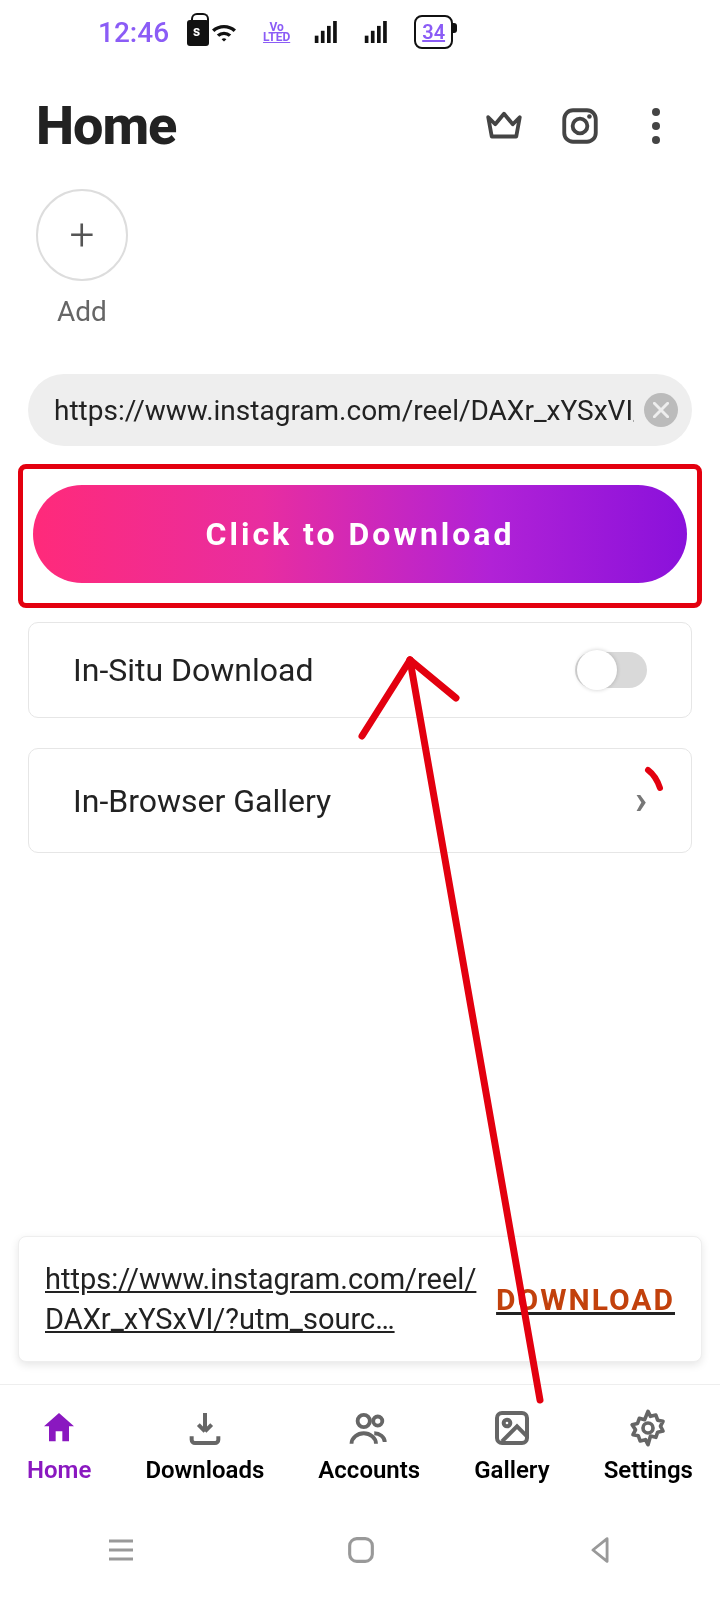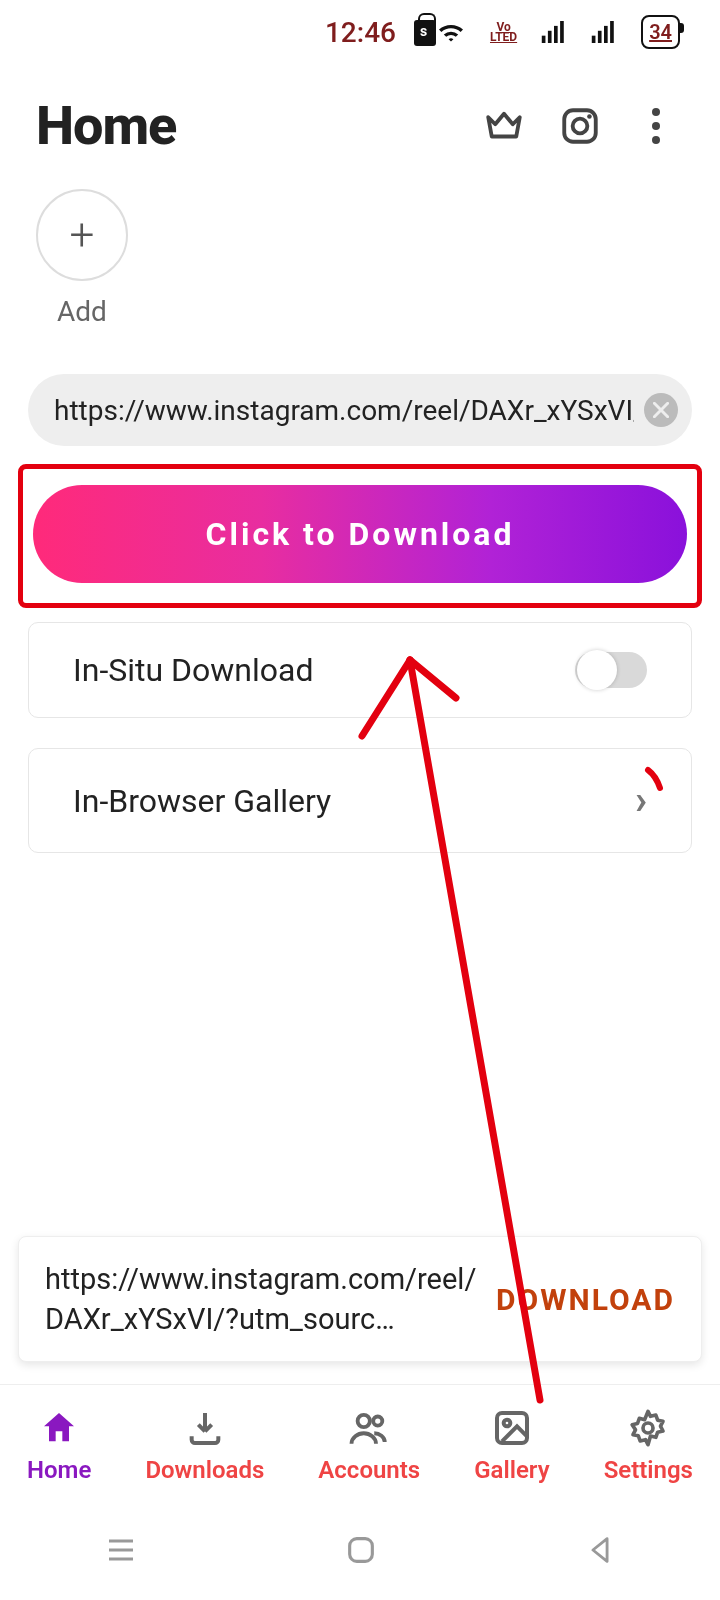--- a/index.html
+++ b/index.html
@@ -11,25 +11,25 @@
     color: #222;
     position: relative;
     overflow: hidden;
   }
 
   
   .status-bar {
     height: 64px;
     display: flex;
     align-items: center;
-    justify-content: flex-end;
+    justify-content: flex-start;
     padding: 0 40px 0 98px;
     font-size: 28px;
     font-weight: 500;
-    color: #7f1d1d;
+    color: #8b5cf6;
   }
   .status-left { display: flex; align-items: center; gap: 18px; }
   .status-right { display: flex; align-items: center; gap: 24px; text-decoration: underline; }
   .bag-icon {
     width: 22px; height: 26px; background: #111; border-radius: 3px; position: relative; margin-top:2px;
   }
   .bag-icon::before {
     content:""; position:absolute; top:-7px; left:4px; width:14px; height:10px;
     border:2px solid #111; border-bottom:none; border-radius: 6px 6px 0 0;
   }
@@ -146,21 +146,21 @@
 
   
   .recent {
     position:absolute;
     left: 18px; right: 18px; bottom: 238px;
     border: 1px solid #eee;
     border-radius: 8px;
     background:#fff;
     box-shadow: 0 3px 8px rgba(0,0,0,0.10);
     padding: 22px 26px;
-    display:flex; align-items:center; gap:18px;
+    display:flex; align-items:center; gap:18px;text-decoration:underline;
   }
   .recent-url {
     flex:1;
     font-size: 29px;
     line-height: 40px;
     color:#222;
     word-break: break-all;
     max-height: 80px;
     overflow:hidden;
   }
@@ -174,21 +174,21 @@
   
   .bottom-nav {
     position:absolute; left:0; right:0; bottom: 96px;
     height: 120px;
     display:flex; align-items:center; justify-content:space-around;
     border-top: 1px solid #eee;
     background:#fff;
   }
   .nav-item {
     display:flex; flex-direction:column; align-items:center; gap:6px;
-    color:#ef4444; font-size:24px; font-weight:600;
+    color:#000000; font-size:24px; font-weight:600;
   }
   .nav-item.active { color:#8a18c0; }
   .nav-ic { height: 44px; display:flex; align-items:center; justify-content:center; }
 
   
   .sysnav {
     position:absolute; left:0; right:0; bottom:0; height:96px;
     display:flex; align-items:center; justify-content:space-around;
     color:#888;
   }

